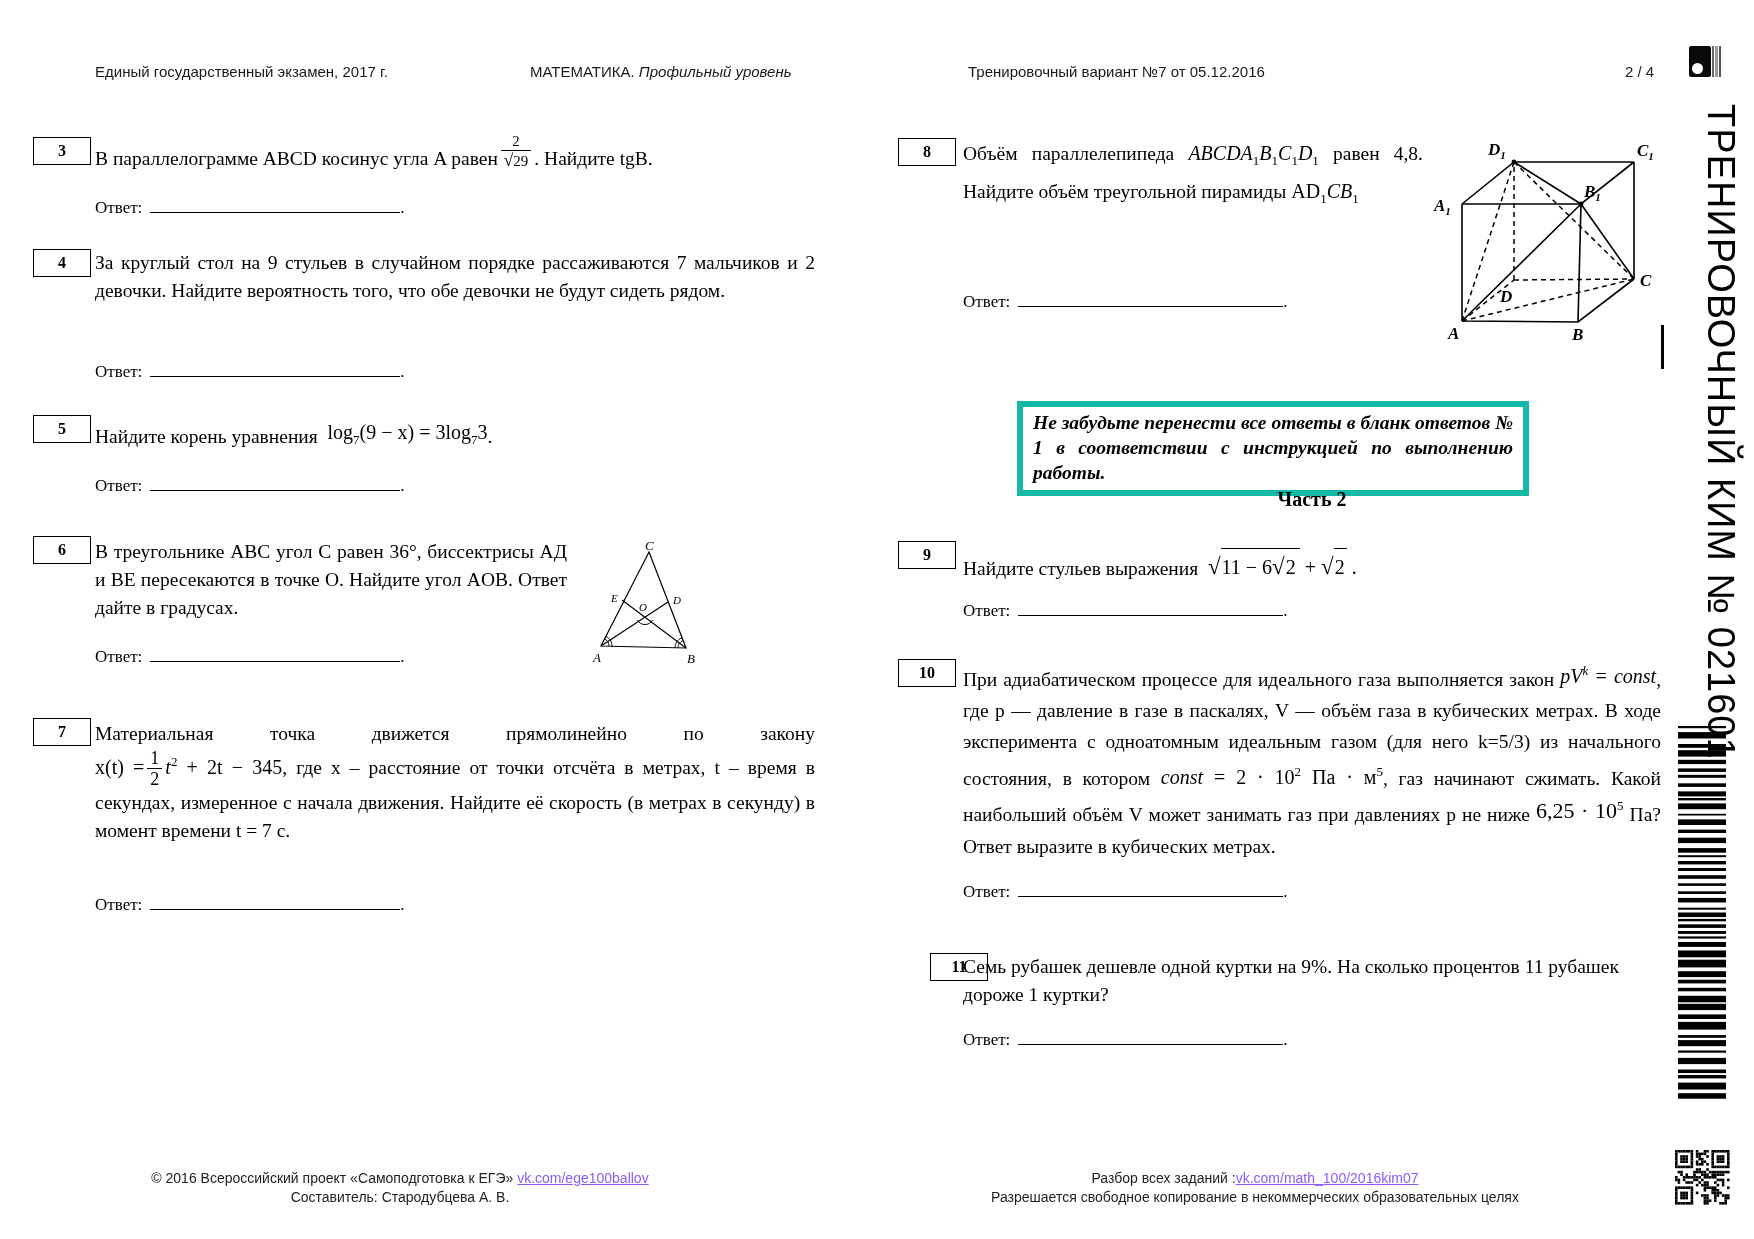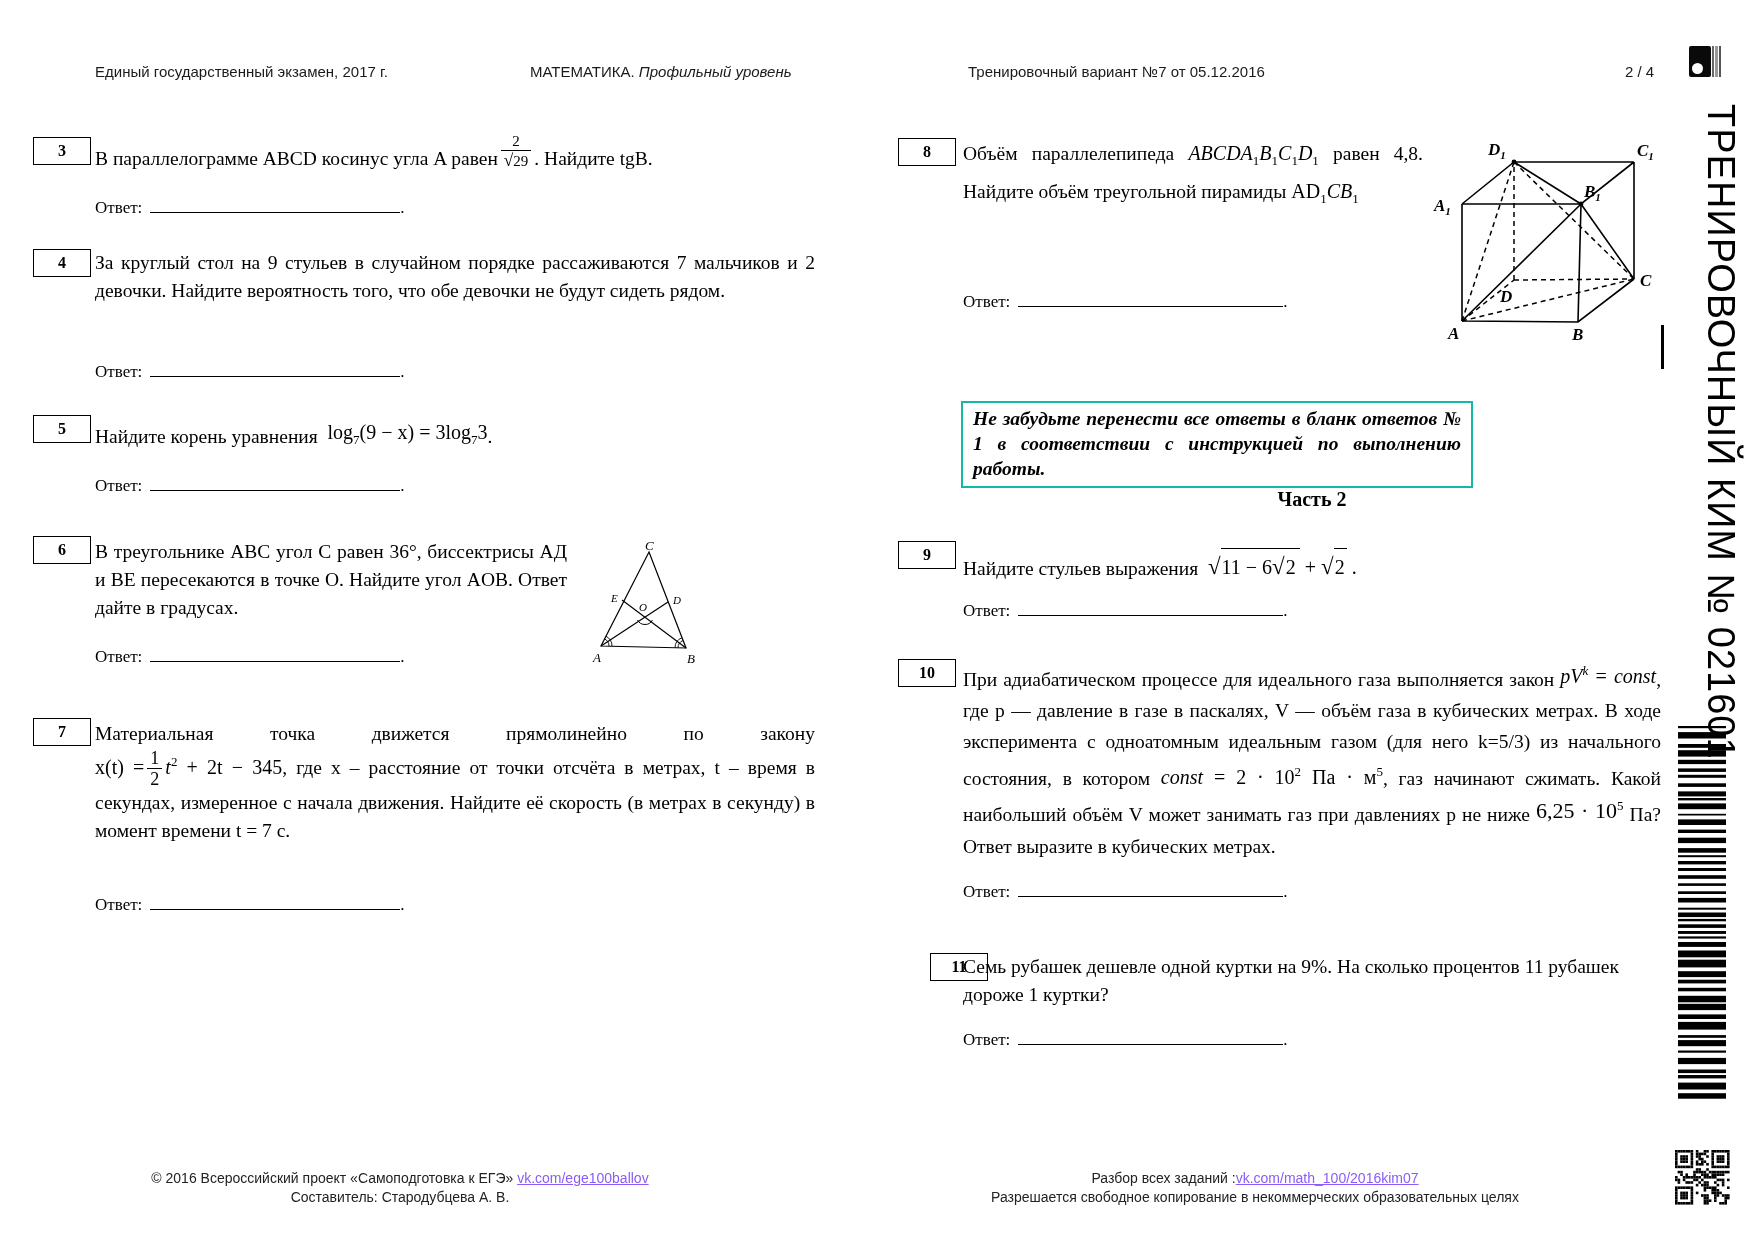--- a/index.html
+++ b/index.html
@@ -17,21 +17,21 @@
   .blank-l{width:250px;} .blank-r{width:265px;}
   .frac{display:inline-block;text-align:center;font-size:15px;line-height:1.05;vertical-align:middle;margin:0 3px;}
   .frac .fn{display:block;padding:0 3px;}
   .frac .fd{display:block;border-top:1.1px solid #000;padding:1px 3px 0 3px;}
   .frac-big{font-size:18px;}
   .rad{font-size:1.15em;} 
   .obar{border-top:1.2px solid #000;padding:7px 2px 0 1px;}
   .fml{font-size:20px;}
   .fml i, .ptext i{font-family:"Liberation Serif", serif;}
   sub{font-size:13px;} sup{font-size:13px;}
-  .warnbox{position:absolute;left:961px;top:401px;width:512px;border:2px solid #14b8a6;
+  .warnbox{position:absolute;left:1017px;top:401px;width:512px;border:6px solid #14b8a6;
            padding:3px 10px 5px 10px;font-size:19.5px;font-weight:bold;font-style:italic;
            text-align:justify;line-height:25px;box-sizing:border-box;}
   .part2{position:absolute;left:963px;top:488px;width:698px;text-align:center;
          font-size:20px;font-weight:bold;}
   .ftr{position:absolute;font-family:"Liberation Sans", sans-serif;font-size:14px;
        line-height:19px;text-align:center;color:#222;}
   .link{color:#8b5cf6;text-decoration:underline;cursor:pointer;}
   .sidebar-text{position:absolute;left:1742px;top:104px;font-family:"Liberation Sans", sans-serif;
                 font-size:38px;letter-spacing:1px;white-space:nowrap;}
   .sidebar-text span{display:inline-block;transform:rotate(90deg);transform-origin:0 0;}

